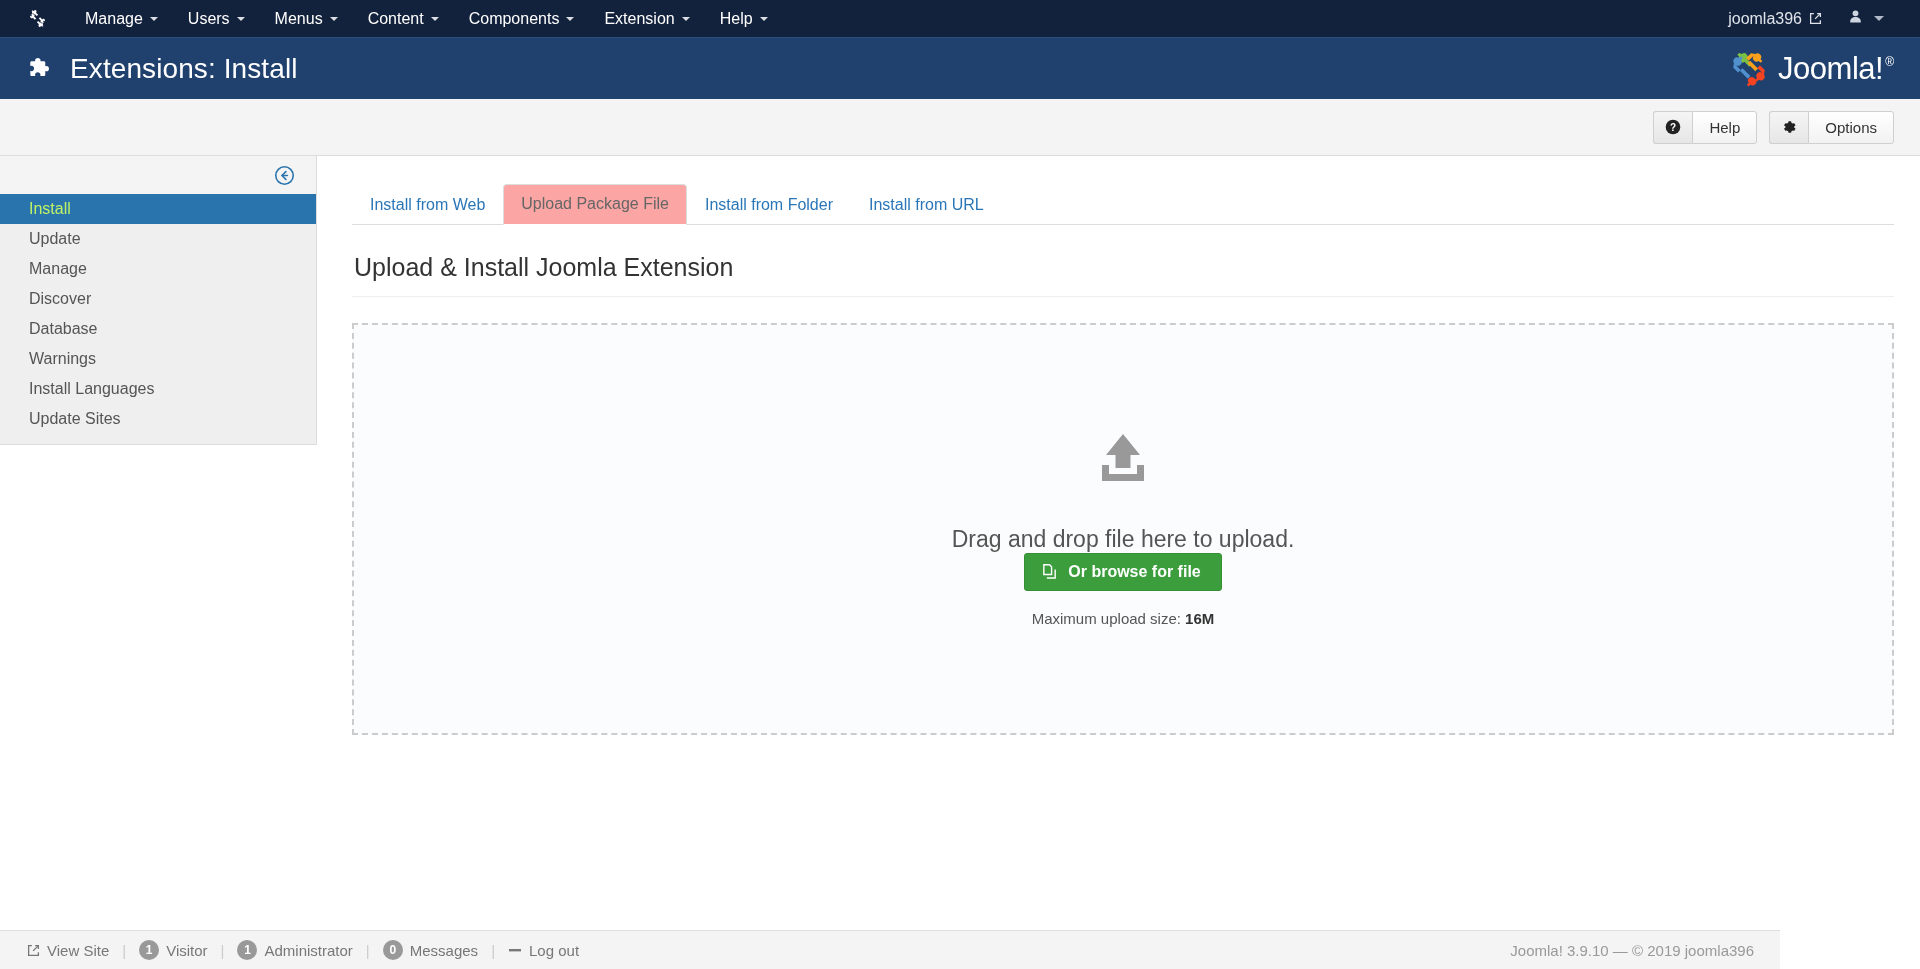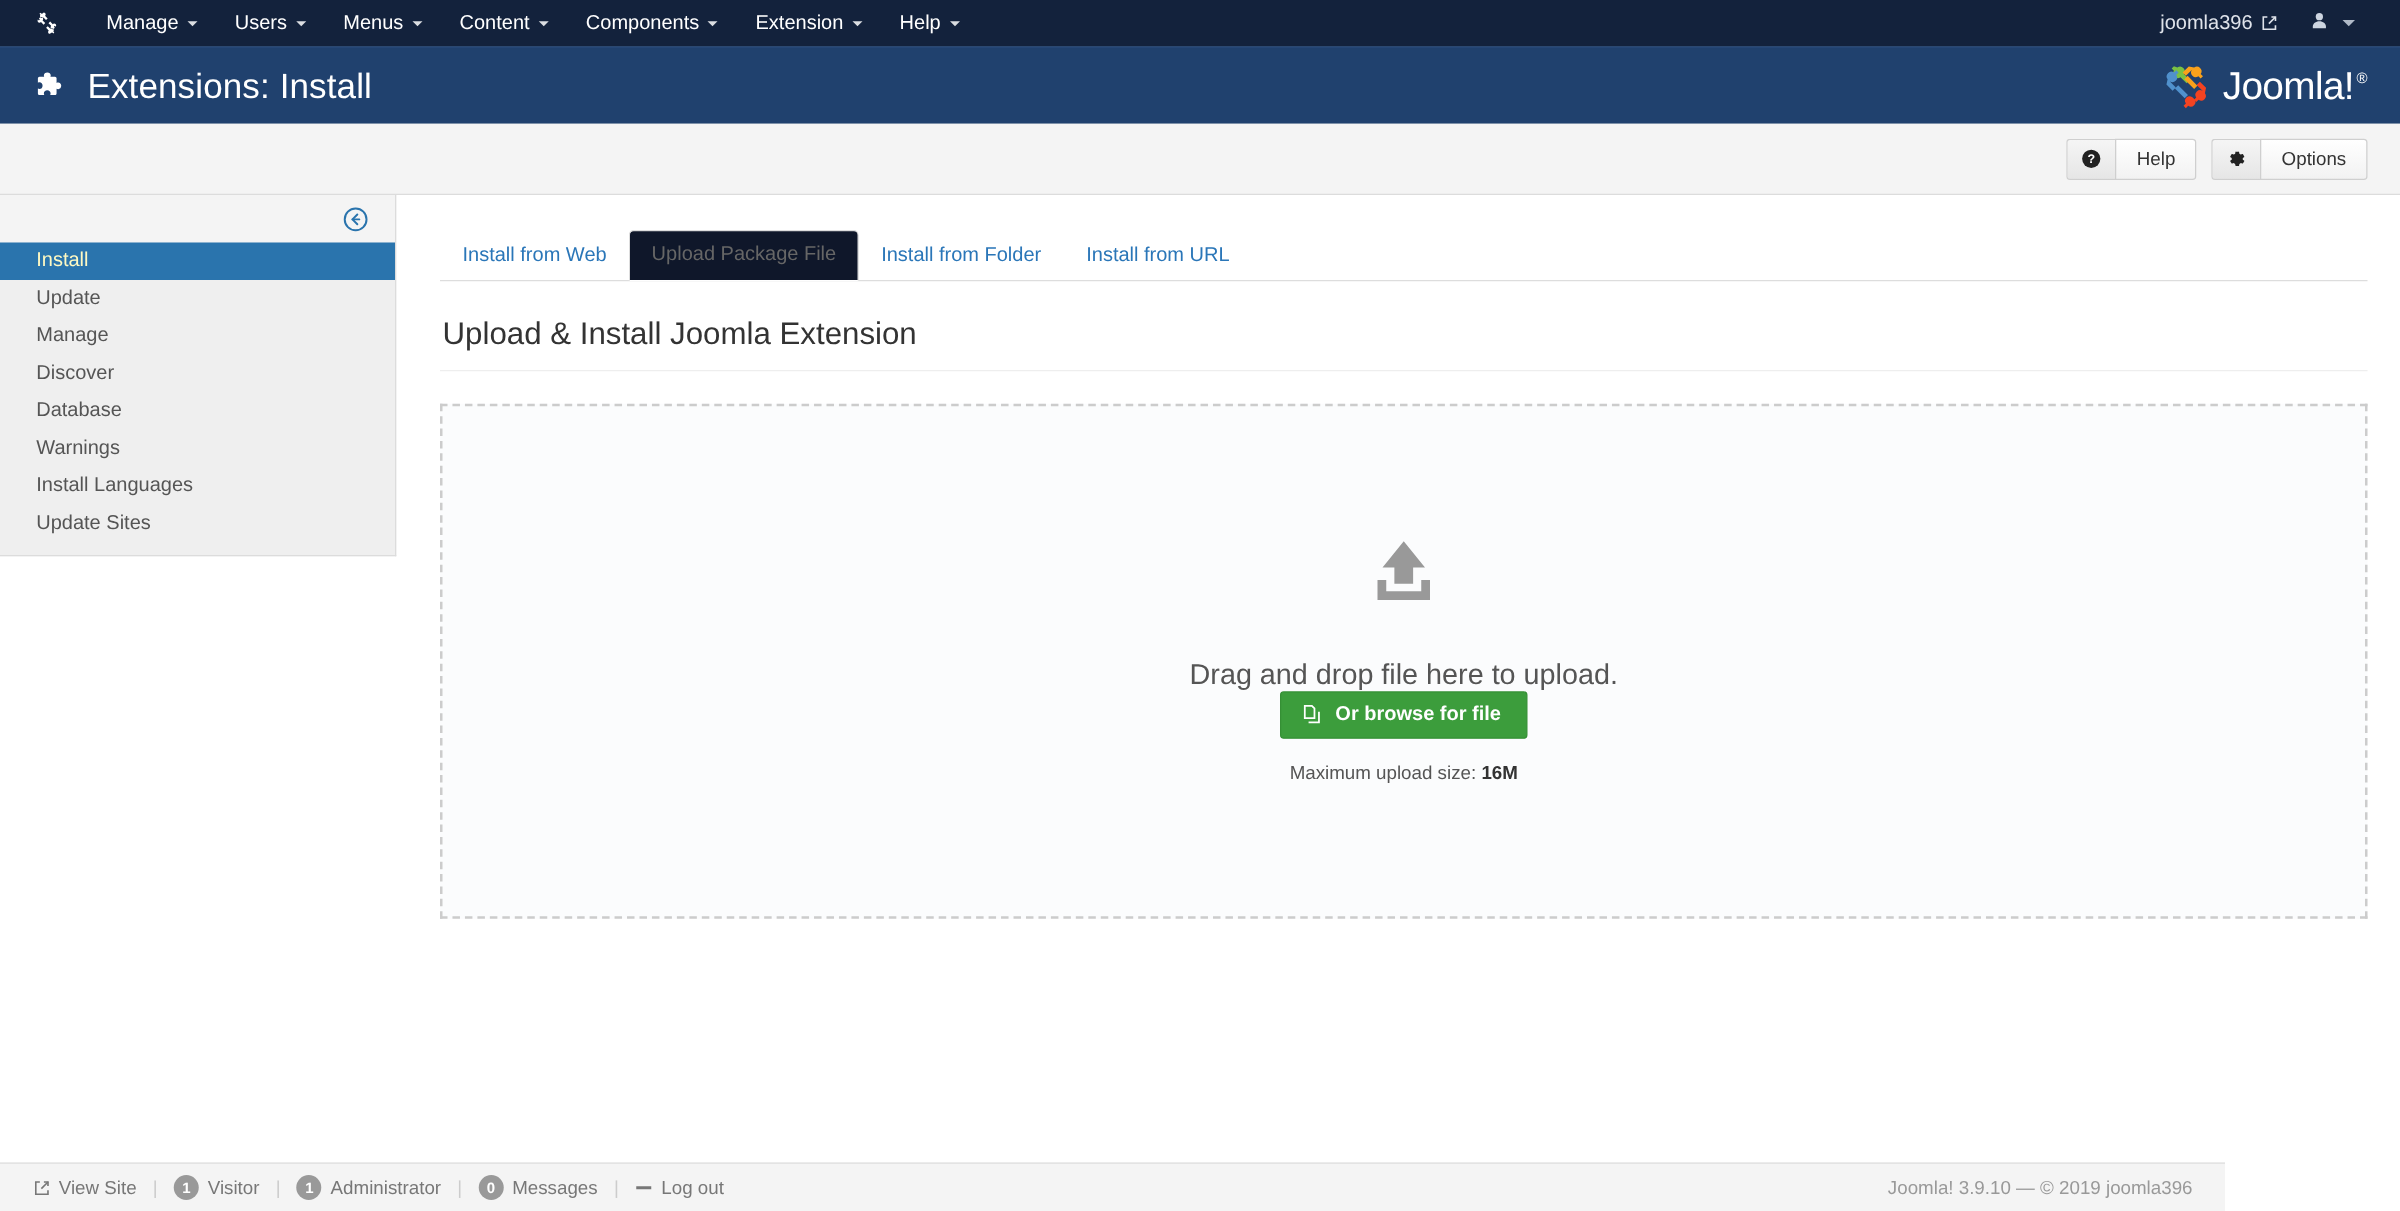--- a/index.html
+++ b/index.html
@@ -140,21 +140,21 @@
   .side-menu { list-style: none; }
   .side-item {
     font-size: 16px;
     color: #555555;
     padding: 6px 0 6px 29px;
     line-height: 18px;
     cursor: pointer;
   }
   .side-item.active {
     background: #2a74ad;
-    color: #fef9c3;
+    color: #bef264;
   }
 
   
   .main {
     flex: 1 1 auto;
     padding: 28px 26px 0 35px;
     min-height: 760px;
   }
   .tabs {
     display: flex;
@@ -168,21 +168,21 @@
     padding: 9px 17px 10px 17px;
     cursor: pointer;
     border: 1px solid transparent;
     border-bottom: none;
     margin-bottom: -1px;
     line-height: 20px;
     white-space: nowrap;
   }
   .tab.active {
     color: #666666;
-    background: #0f172a;
+    background: #fca5a5;
     border-color: #dddddd;
     border-radius: 4px 4px 0 0;
     border-bottom: 1px solid #ffffff;
   }
   .panel-title {
     font-size: 25px;
     color: #333333;
     font-weight: 400;
     padding: 28px 0 14px 2px;
     border-bottom: 1px solid #eeeeee;

